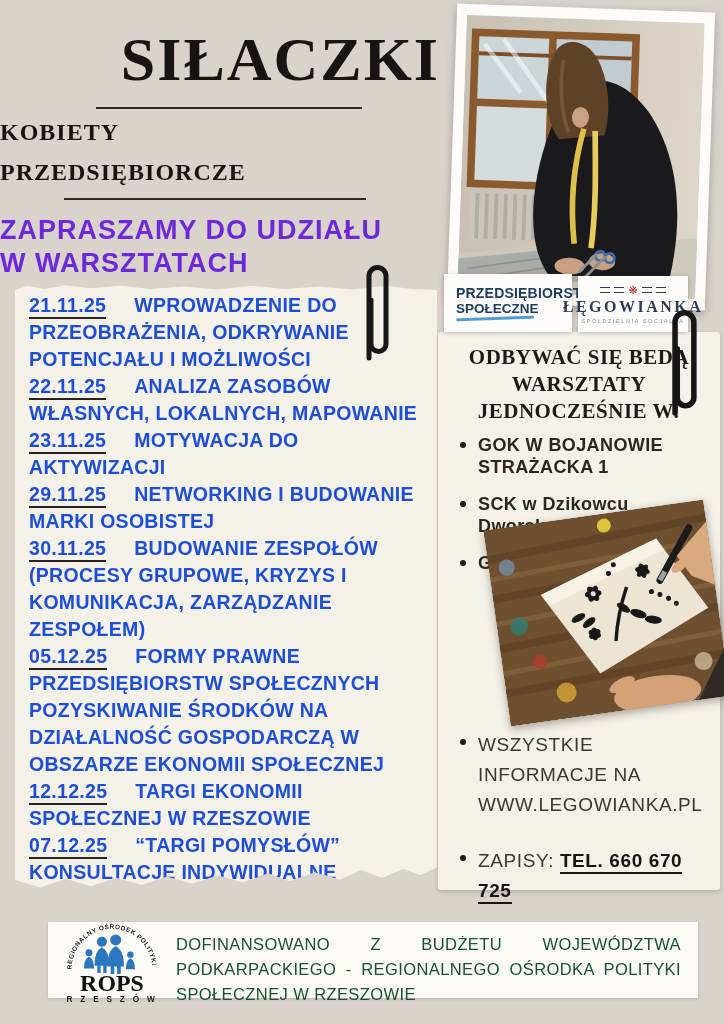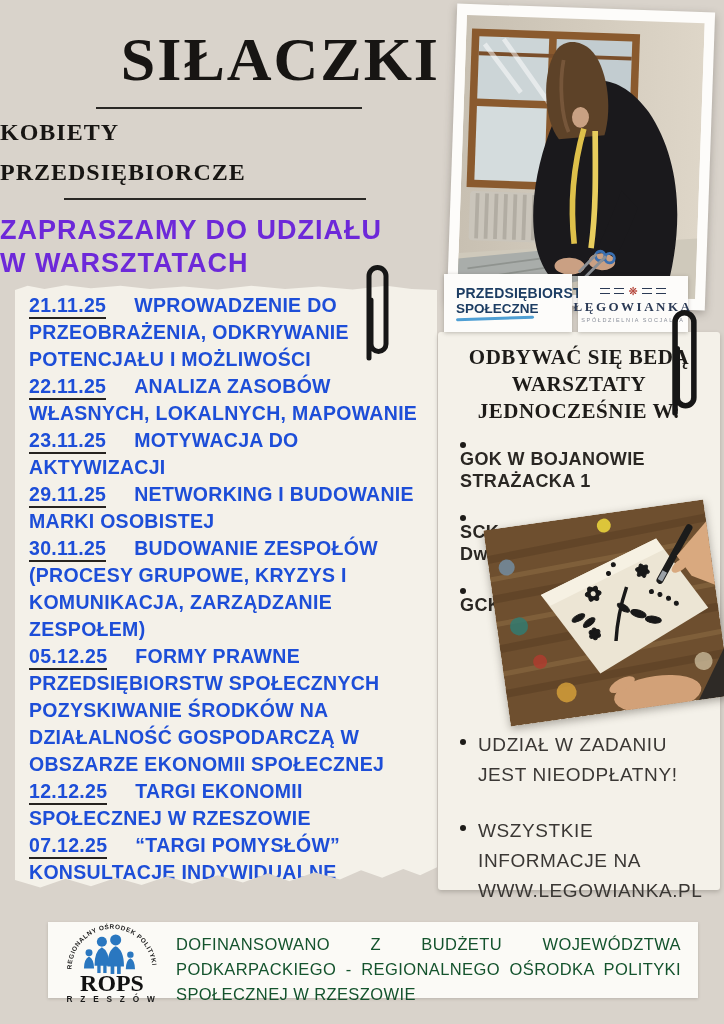--- a/index.html
+++ b/index.html
@@ -39,30 +39,30 @@
   .card{position:absolute;background:#fdfcfa;box-shadow:0 1px 4px rgba(60,55,48,.3);z-index:3;}
   .card1{left:444px;top:274px;width:128px;height:58px;display:flex;align-items:center;gap:6px;padding:0 6px;box-sizing:border-box;}
   .card1 .pstxt{display:flex;flex-direction:column;line-height:1;}
   .ps-line1{font-size:14px;font-weight:700;color:#1d3d63;letter-spacing:.2px;}
   .ps-line2{font-size:13.5px;font-weight:800;color:#1d3d63;margin-top:2px;}
   .swoosh{height:3px;width:78px;background:#4f9fd4;border-radius:3px;margin-top:2px;transform:rotate(-2deg);}
   .card2{left:578px;top:276px;width:110px;height:56px;display:flex;flex-direction:column;align-items:center;justify-content:center;}
   .orn-row{display:flex;align-items:center;gap:4px;}
   .orn-dash{width:10px;height:4px;border-top:1px solid #2b3a55;border-bottom:1px solid #2b3a55;}
   .orn-star{color:#b03a2e;font-size:11px;line-height:1;}
-  .leg-name{font-family:"Liberation Serif",serif;font-weight:700;font-size:13px;letter-spacing:2.5px;color:#2b3a55;margin-top:2px;}
+  .leg-name{font-family:"Liberation Serif",serif;font-weight:700;font-size:16px;letter-spacing:2.5px;color:#2b3a55;margin-top:2px;}
   .leg-sub{font-size:5.5px;letter-spacing:1.6px;color:#8a8f9a;margin-top:2px;}
 
   
   .right-panel{position:absolute;left:438px;top:332px;width:282px;height:558px;background:#f4f1e9;
     box-shadow:0 2px 4px rgba(60,55,48,.25);border-radius:3px;z-index:0;}
   .wk-heading{position:absolute;left:0;top:12px;width:100%;text-align:center;
     font-family:"Liberation Serif",serif;font-weight:700;font-size:21px;line-height:27px;letter-spacing:.5px;color:#1d1b18;}
   .loc-list{position:absolute;left:22px;top:102px;width:240px;}
-  .loc{display:flex;margin-bottom:15px;flex-direction:column;}
+  .loc{display:flex;margin-bottom:15px;}
   .dot{width:6px;height:6px;border-radius:50%;background:#1d1b18;margin:8px 12px 0 0;flex:none;}
   .loc-text{font-size:18px;font-weight:600;line-height:22px;letter-spacing:.4px;color:#2a2understand723;white-space:pre-line;color:#2a2723;}
 
   
   .photo-mid{position:absolute;left:496px;top:514px;width:222px;height:198px;transform:rotate(-8deg);
     box-shadow:0 3px 8px rgba(60,55,48,.4);z-index:2;}
   .photo-mid svg{display:block;width:222px;height:198px;}
 
   
   .info-list{position:absolute;left:22px;top:398px;width:250px;}
@@ -205,24 +205,20 @@
         <span class="loc-text">SCK w Dzikowcu
 Dworska 64</span>
       </div>
       <div class="loc">
         <span class="dot"></span>
         <span class="loc-text">GCK W JEŻOWEM</span>
       </div>
     </div>
 
     <div class="info-list">
-      <div class="info">
-        <span class="dot"></span>
-        <span class="info-text">UDZIAŁ W ZADANIU JEST NIEODPŁATNY!</span>
-      </div>
       <div class="info">
         <span class="dot"></span>
         <span class="info-text">WSZYSTKIE INFORMACJE NA WWW.LEGOWIANKA.PL</span>
       </div>
       <div class="info">
         <span class="dot"></span>
         <span class="info-text"><span>ZAPISY: </span><span class="signup-phone">TEL. 660 670 725</span></span>
       </div>
     </div>
   </div>

